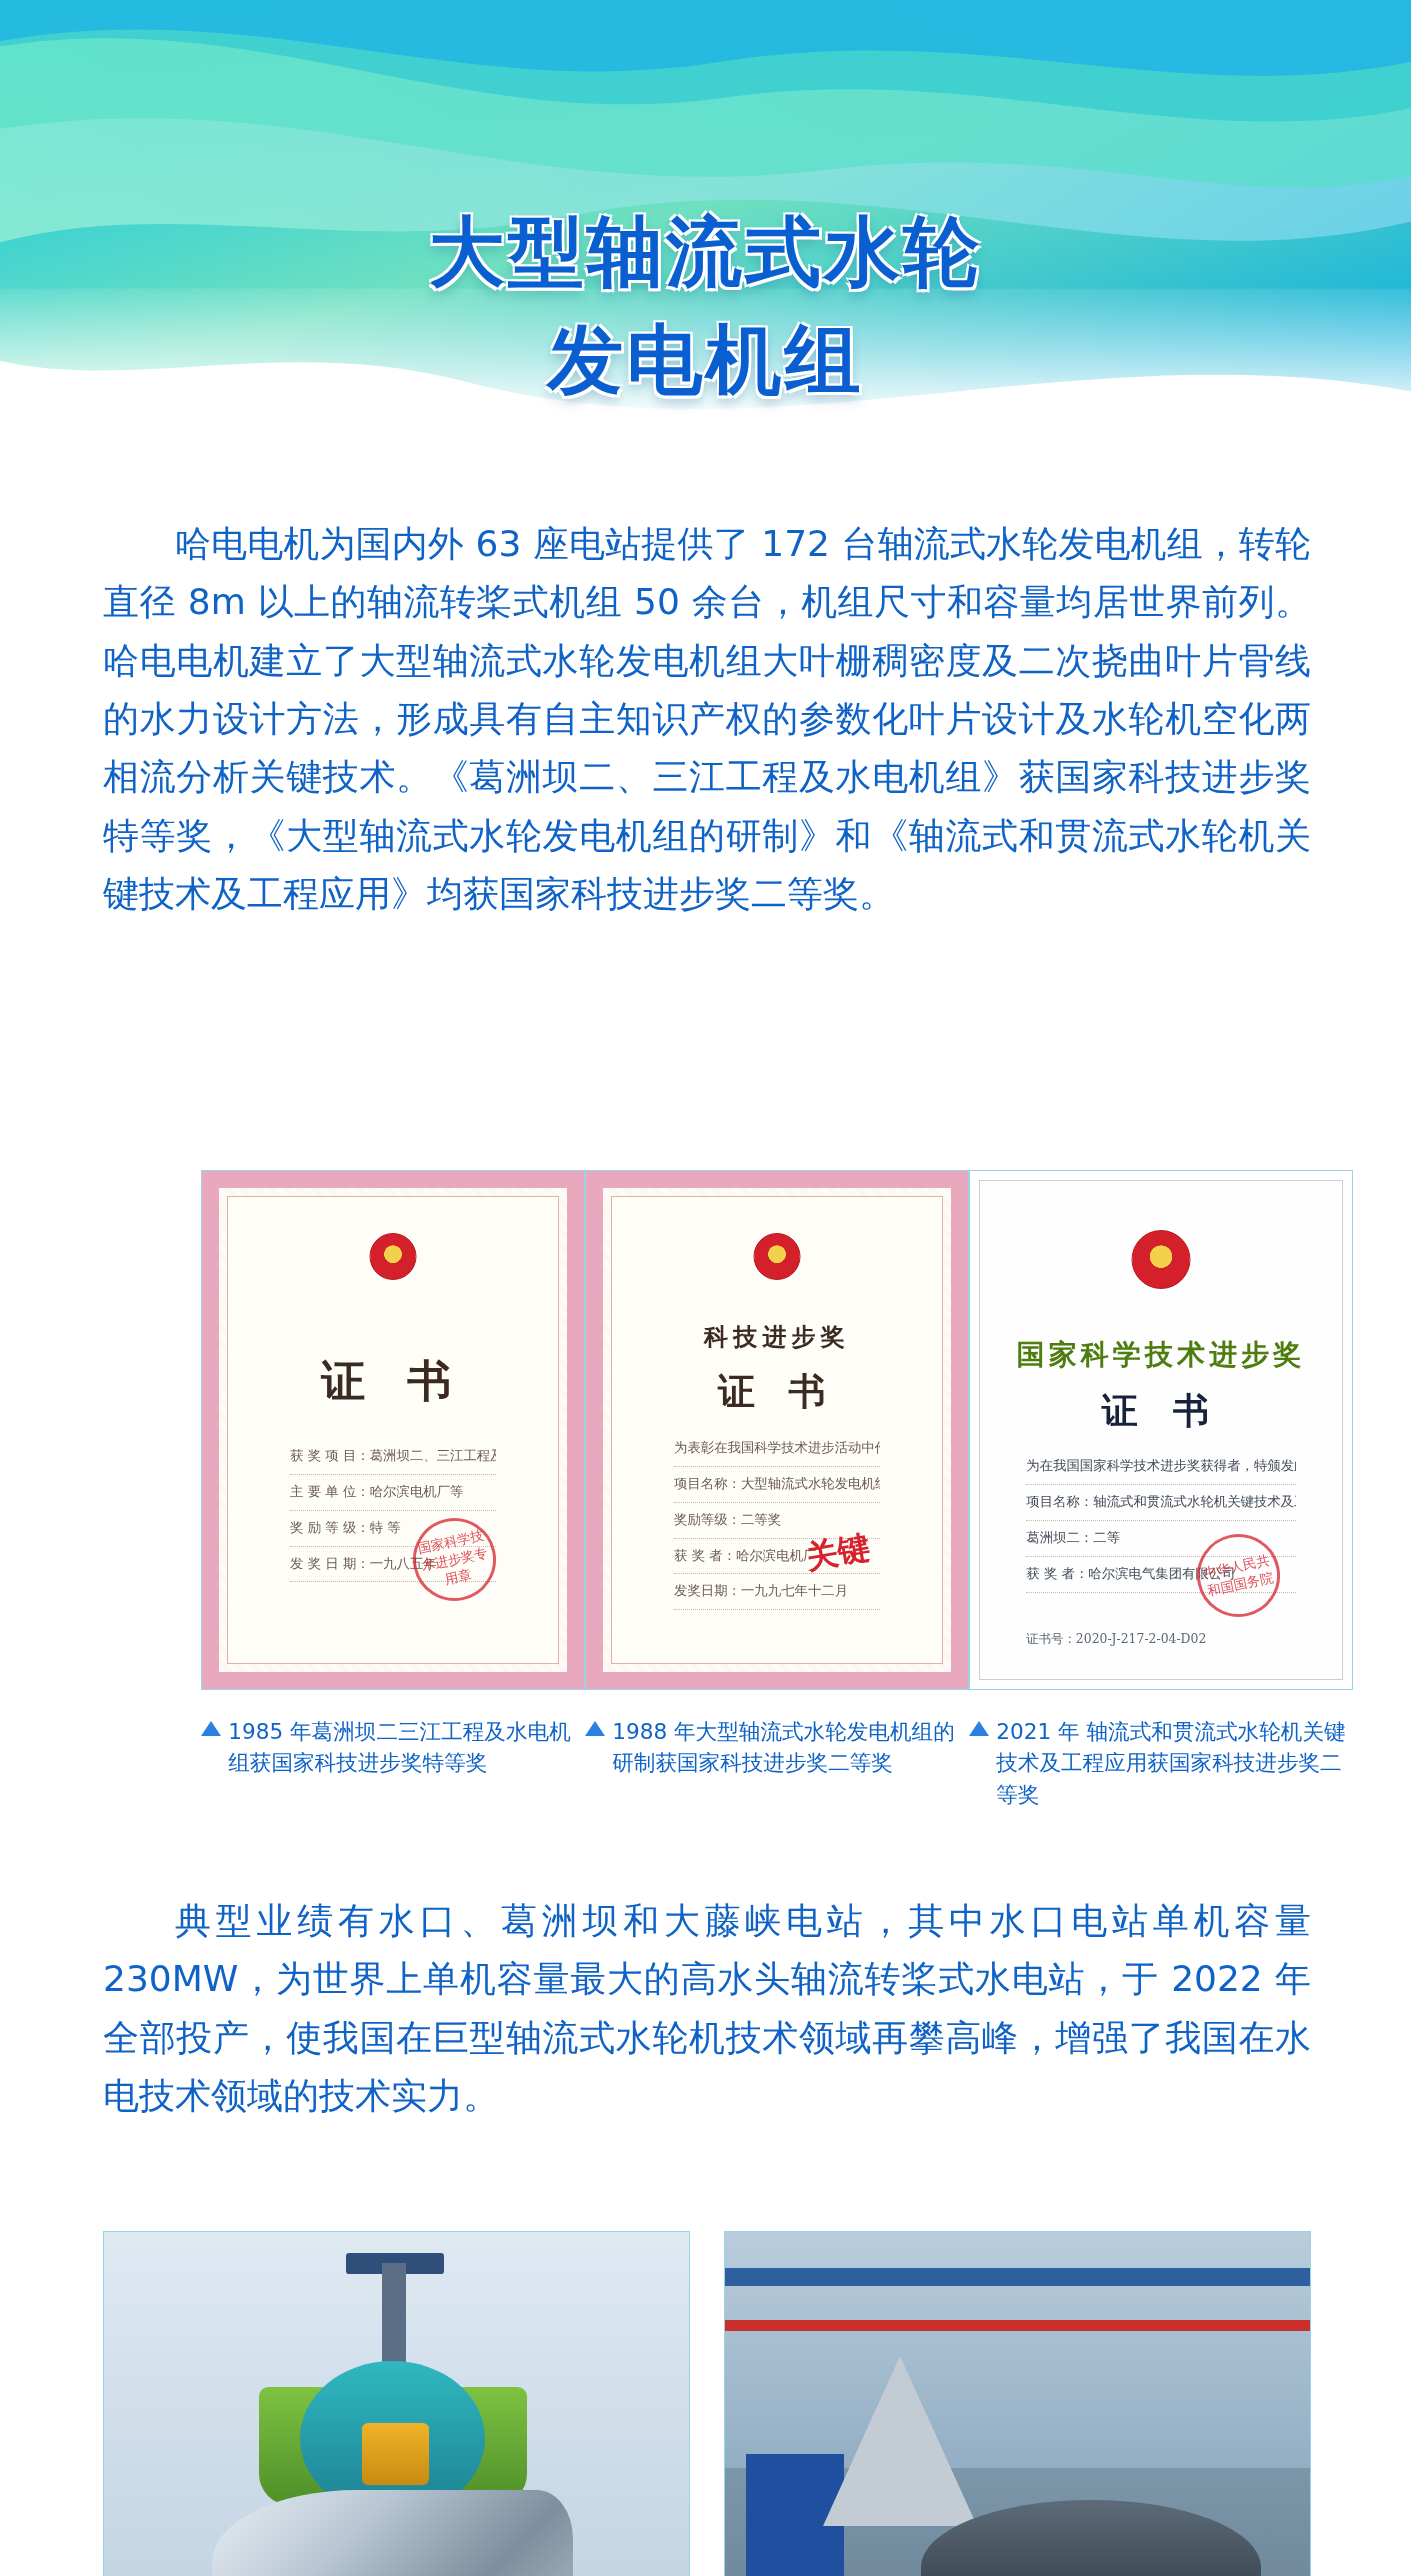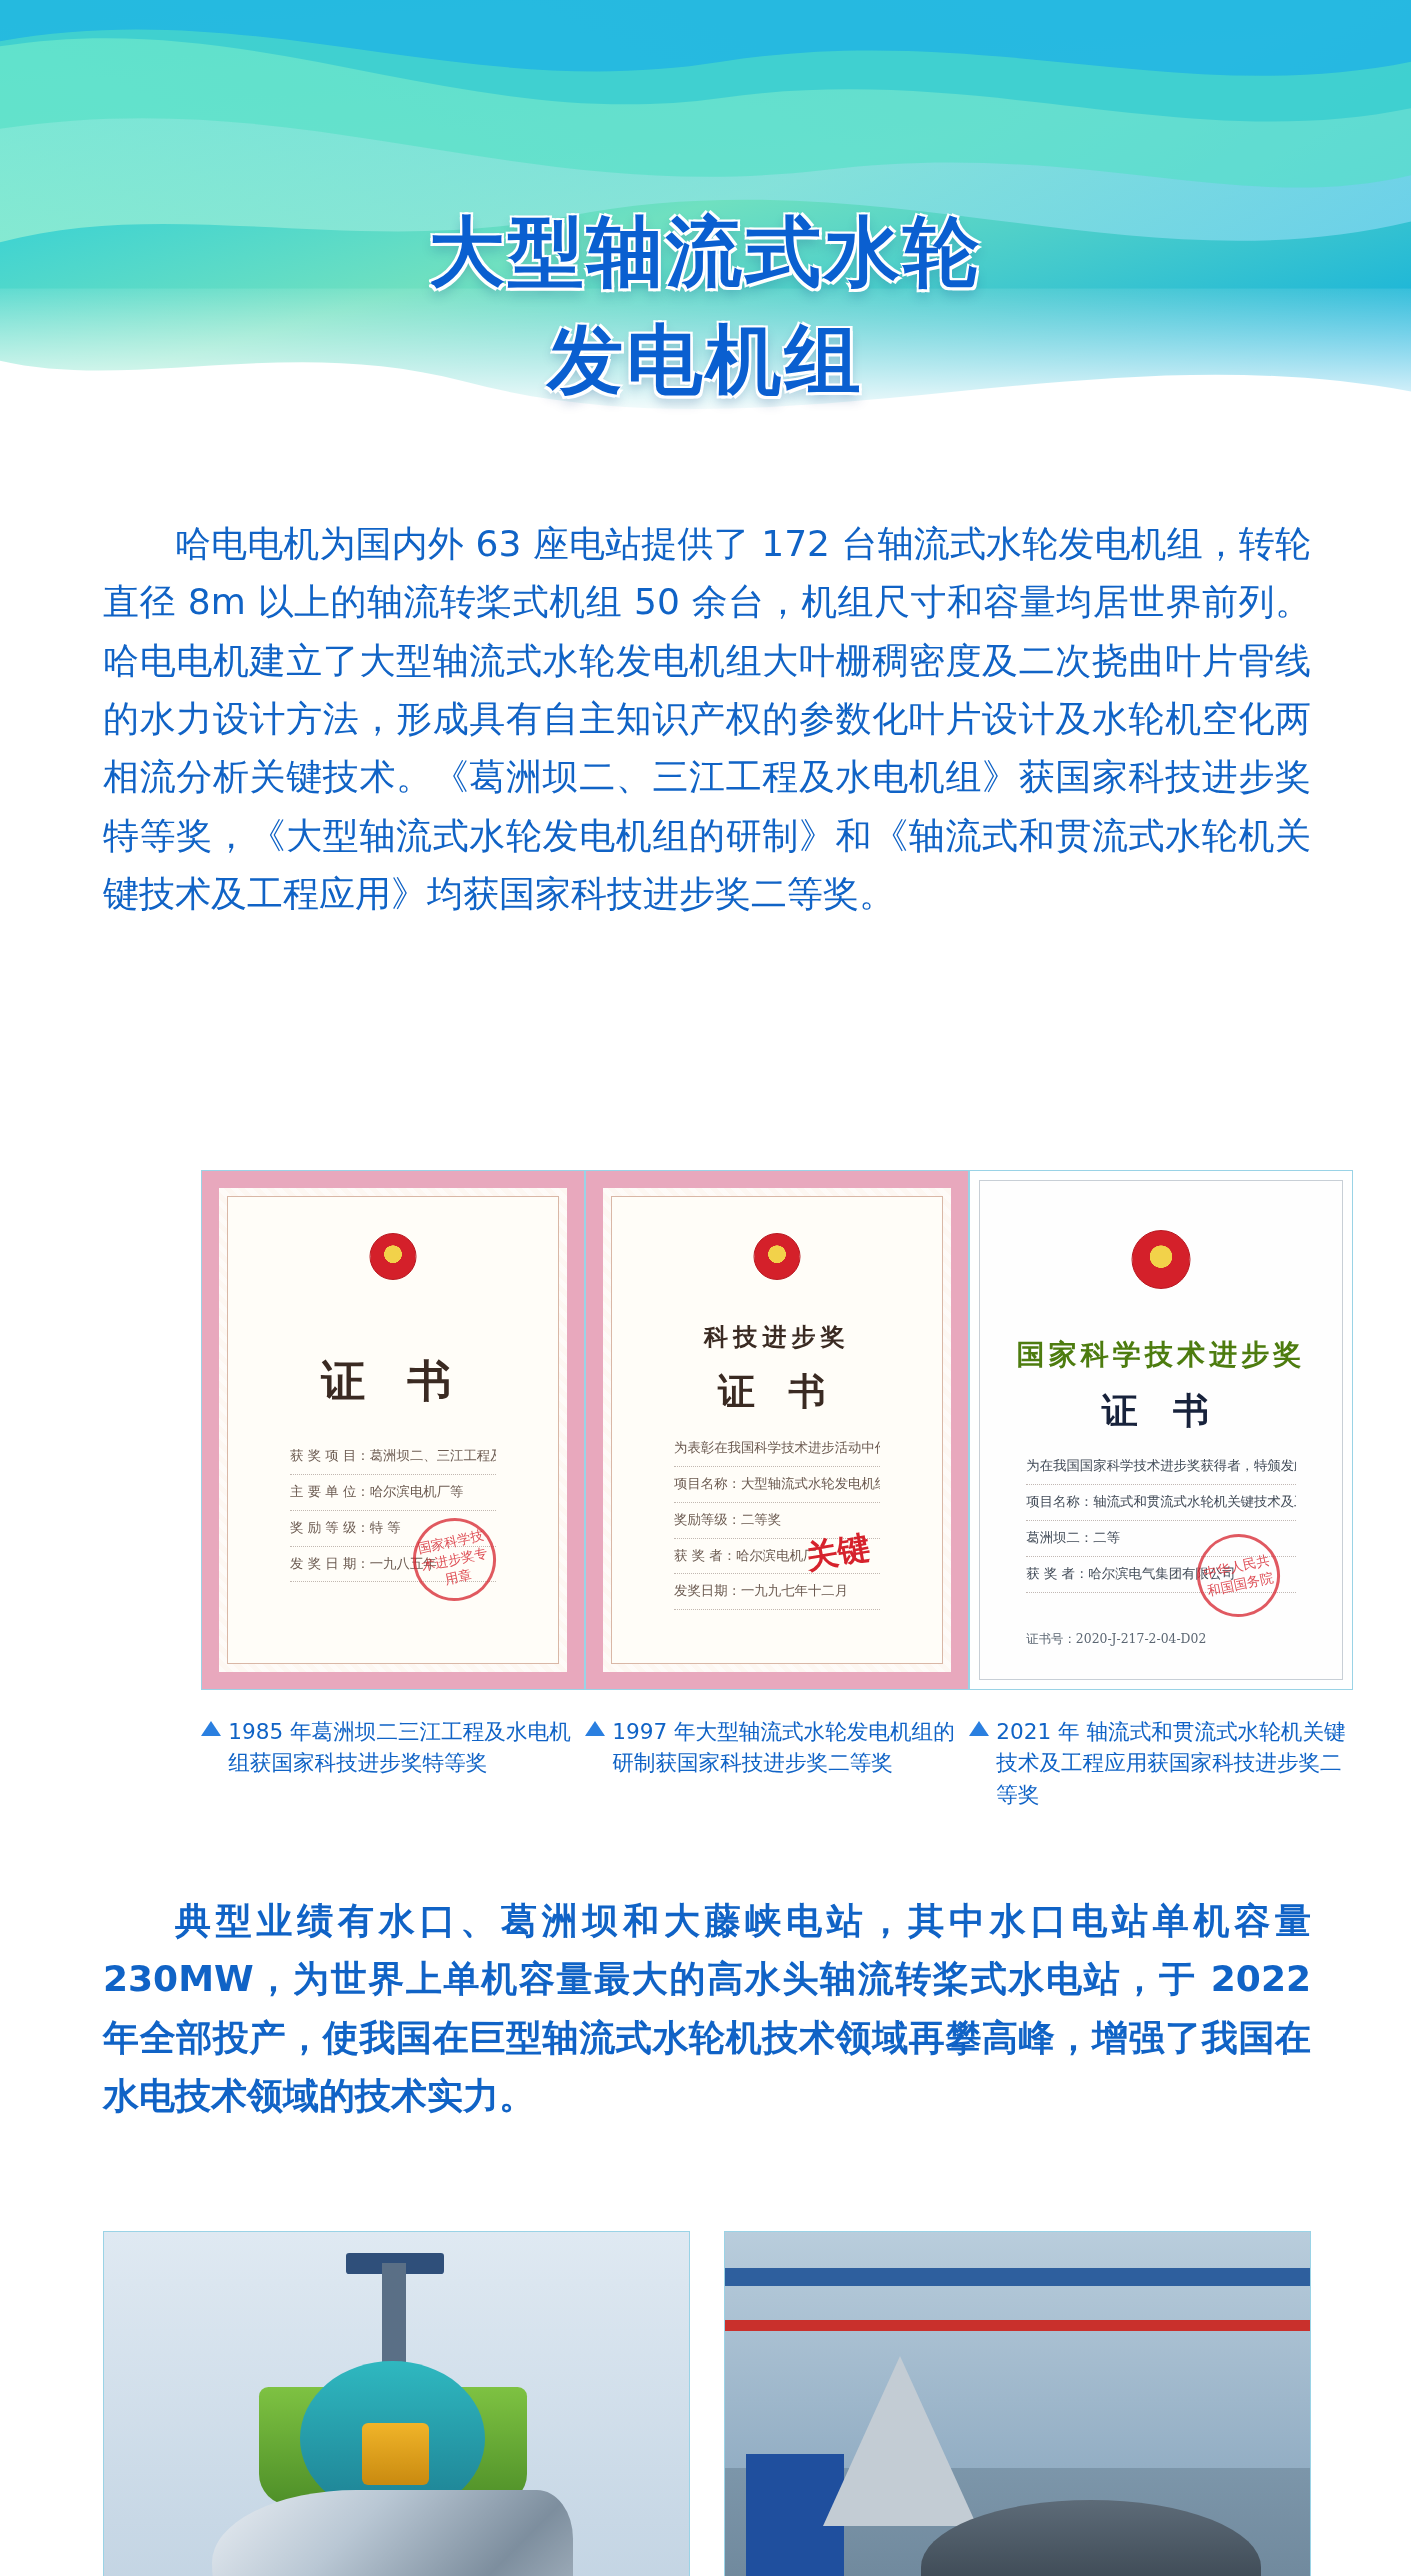--- a/index.html
+++ b/index.html
@@ -68,21 +68,21 @@
     width: 1208px;
     font-family: "DejaVu Sans", sans-serif;
     font-size: 36px;
     line-height: 1.62;
     color: #1063c6;
     text-align: justify;
     text-indent: 72px;
     font-weight: 500;
   }
   #para-1 { top: 515px; }
-  #para-2 { top: 1892px; font-weight: bold; }
+  #para-2 { top: 1892px; }
 
   
   .cert-row {
     position: absolute;
     left: 103px;
     top: 1170px;
     width: 1348px;
     display: flex;
     justify-content: center;
   }
@@ -348,21 +348,21 @@
               <div>项目名称：大型轴流式水轮发电机组的研制</div>
               <div>奖励等级：二等奖</div>
               <div>获 奖 者：哈尔滨电机厂</div>
               <div>发奖日期：一九九七年十二月</div>
             </div>
             <div class="red-stamp">关键</div>
           </div>
         </div>
         <div class="caption">
           <span class="tri"></span>
-          <span>1997 年大型轴流式水轮发电机组的研制获国家科技进步奖二等奖</span>
+          <span>1988 年大型轴流式水轮发电机组的研制获国家科技进步奖二等奖</span>
         </div>
       </div>
 
       <div class="cert-item">
         <div class="cert-frame plain">
           <div class="outer-orn"></div>
           <div class="inner-paper">
             <div class="emblem"></div>
             <div class="cert-title cert-title-1">国家科学技术进步奖</div>
             <div class="cert-title cert-title-2">证 书</div>

